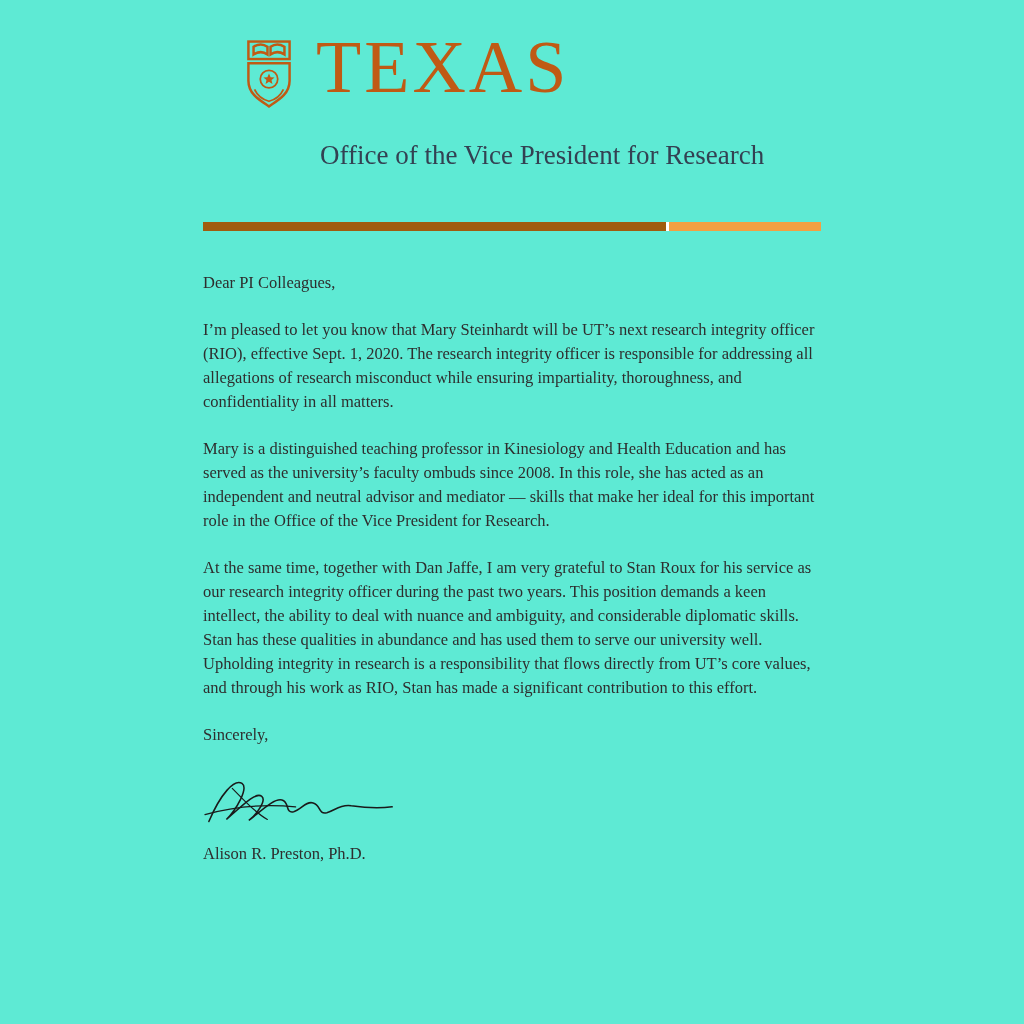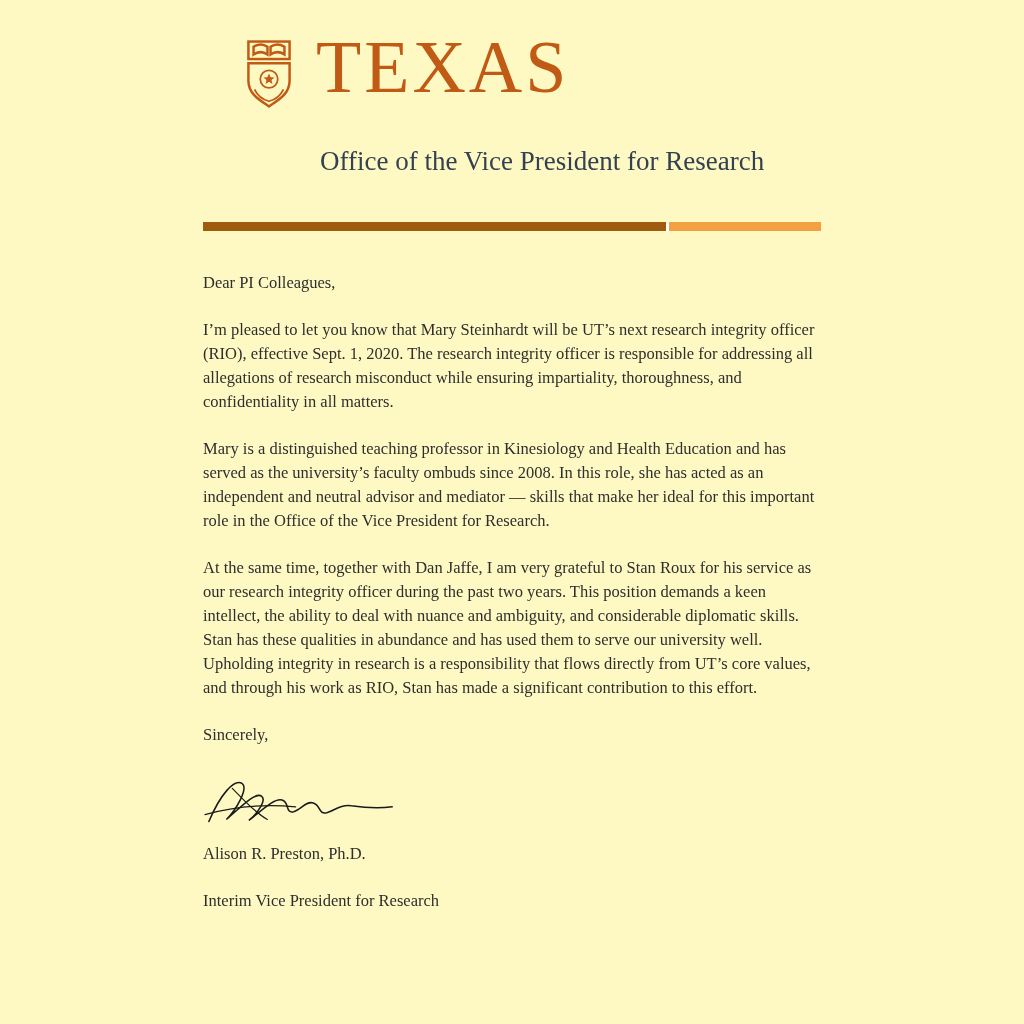--- a/index.html
+++ b/index.html
@@ -8,21 +8,21 @@
     width: 1024px;
     height: 1024px;
     overflow: hidden;
     font-family: "Liberation Serif", "DejaVu Serif", serif;
     color: #2e2e2e;
   }
   .page {
     position: relative;
     width: 1024px;
     height: 1024px;
-    background: #fef9c3;
+    background: #5eead4;
   }
   
   .crest {
     position: absolute;
     left: 238px;
     top: 40px;
     width: 62px;
     height: 70px;
   }
   .wordmark {
@@ -38,21 +38,21 @@
   .university-name {
     position: absolute;
     left: 320px;
     top: 117px;
     font-size: 24px;
     color: #c05a14;
   }
   .office-name {
     position: absolute;
     left: 320px;
-    top: 146px;
+    top: 140px;
     font-size: 27px;
     color: #334152;
   }
   
   .divider {
     position: absolute;
     left: 203px;
     top: 222px;
     width: 618px;
     height: 9px;
@@ -121,16 +121,15 @@
 
     <svg class="signature" width="195" height="60" viewBox="0 0 200 60" aria-hidden="true">
       <g stroke="#1a1a1a" fill="none" stroke-linecap="round">
         <path stroke-width="1.6" d="M6 52 C 18 24, 32 8, 40 13 C 47 18, 34 40, 24 50 C 42 34, 54 22, 60 26 C 66 30, 54 46, 47 51 C 61 40, 73 28, 81 30 C 89 32, 84 44, 93 42 C 101 40, 105 31, 113 33 C 121 35, 118 45, 127 43 C 135 41, 141 34, 152 36 C 166 38, 180 39, 194 37"></path>
         <path stroke-width="1.2" d="M2 45 C 30 37, 62 34, 95 37"></path>
         <path stroke-width="1.2" d="M30 18 C 42 30, 52 42, 66 50"></path>
       </g>
     </svg>
 
     <p class="signer-name">Alison R. Preston, Ph.D.</p>
-    <p class="signer-title">Interim Vice President for Research</p>
   </div>
 
 </div>
 
 </body></html>

